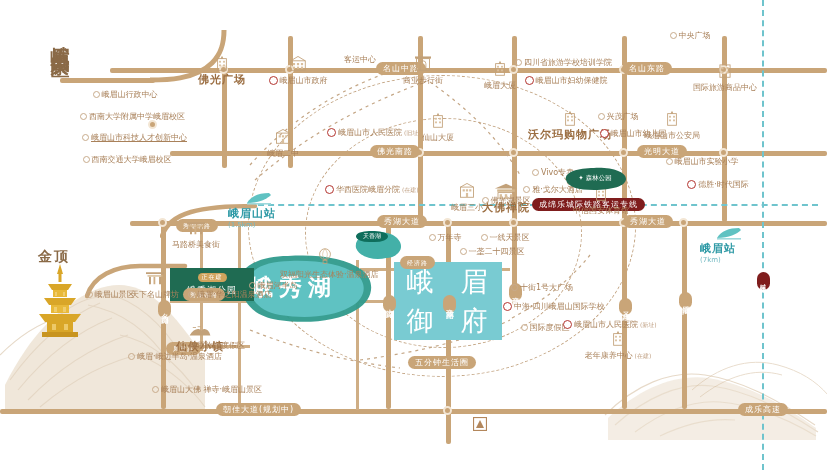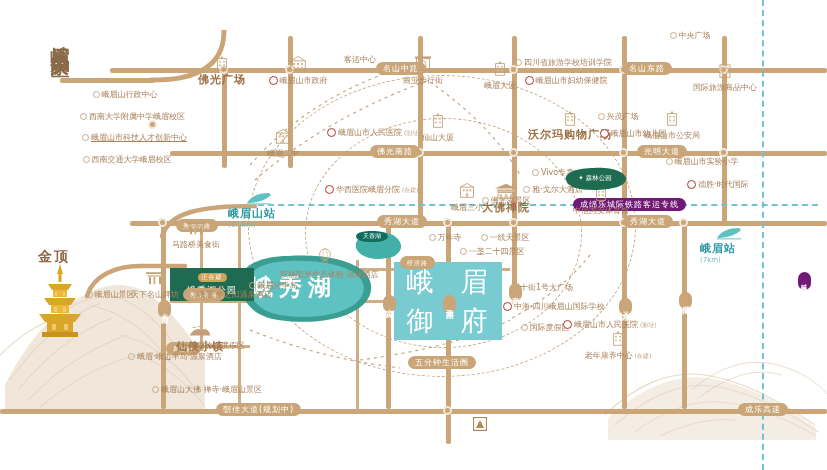--- a/index.html
+++ b/index.html
@@ -22,21 +22,21 @@
   .node{position:absolute;width:9px;height:9px;border-radius:50%;
         background:#c9a578;border:2px solid #f3e6d4;box-sizing:border-box;}
 
   
   .road-label{position:absolute;background:#c9a578;color:#fff;
       font-size:8px;line-height:13px;height:13px;padding:0 7px;
       border-radius:7px;white-space:nowrap;letter-spacing:1px;
       font-family:"DejaVu Sans",sans-serif;}
   .road-label.v{writing-mode:vertical-rl;height:auto;width:13px;
       padding:7px 0;line-height:13px;}
-  .road-label.teal{background:#701a75;margin-left:41px;}
+  .road-label.teal{background:#7f1d1d;}
 
   
   .poi{position:absolute;text-align:center;color:#a9815a;
        font-size:8px;line-height:10px;white-space:nowrap;
        font-family:"DejaVu Sans",sans-serif;}
   .poi.big{font-size:11px;font-weight:bold;color:#9c6f43;letter-spacing:1px;}
   .poi .sub{font-size:6px;color:#c0a184;}
   .poi .ring{display:inline-block;width:7px;height:7px;border-radius:50%;
       border:1px solid #c8ab8c;box-sizing:border-box;vertical-align:middle;
       margin-right:2px;}

